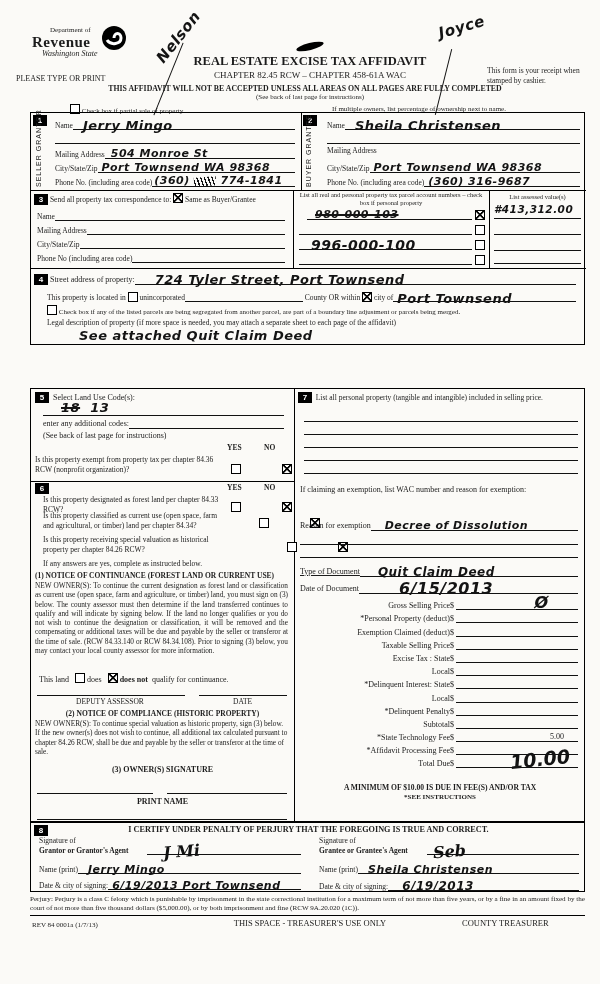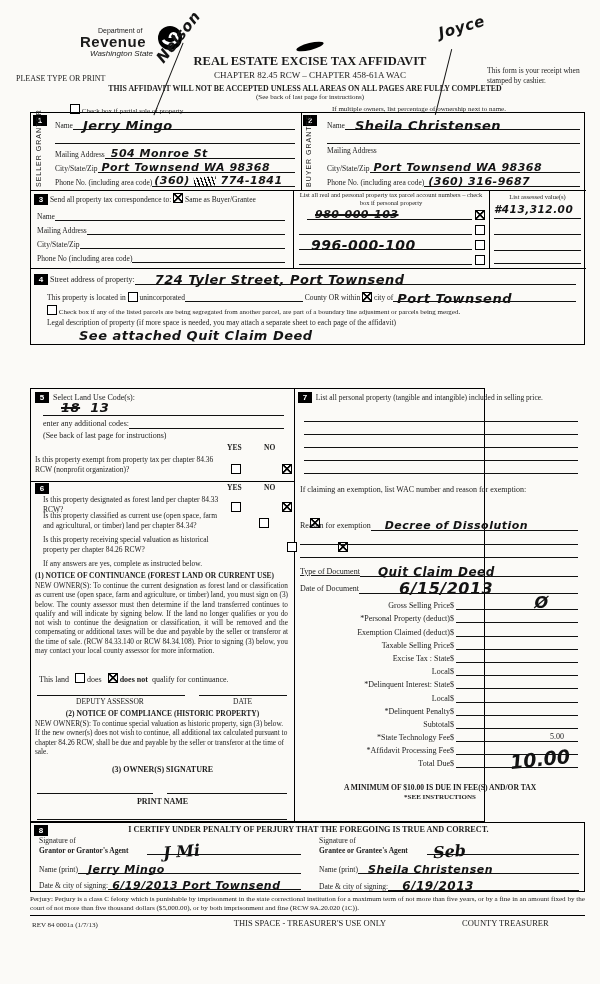--- a/index.html
+++ b/index.html
@@ -47,21 +47,21 @@
   .sig{font-family:"DejaVu Serif",serif;font-style:italic;font-weight:bold;font-size:16px;transform:rotate(-4deg);display:inline-block;color:#101010;}
   .mono{font-family:"DejaVu Sans Mono",monospace;}
 </style>
 </head>
 <body>
 
 <div class="page">
 
   <div class="abs" style="left:32px;top:26px;width:160px;">
     <div style="display:flex;align-items:flex-start;">
-      <div style="font-family:Liberation Sans, sans-serif;margin-left:48px;">
+      <div style="font-family:Liberation Serif, serif;">
         <div class="t7" style="margin-left:18px;">Department of</div>
         <div class="b" style="font-size:15px;line-height:14px;letter-spacing:0.5px;">Revenue</div>
         <div class="i t8" style="margin-left:10px;">Washington State</div>
       </div>
       <svg width="30" height="28" viewBox="0 0 30 28" style="margin-left:2px;margin-top:-2px;">
         <circle cx="15" cy="14" r="12" fill="#000"></circle>
         <path d="M15 14 C 15 8, 22 8, 22 14 C 22 20, 12 22, 8 16" stroke="#fff" stroke-width="3" fill="none"></path>
       </svg>
     </div>
   </div>
@@ -239,21 +239,21 @@
       </div>
       <div class="abs t7" style="left:16px;right:10px;top:37px;">
         <span class="cb"></span>
         <span>Check box if any of the listed parcels are being segregated from another parcel, are part of a boundary line adjustment or parcels being merged.</span>
       </div>
       <div class="abs t75" style="left:16px;right:10px;top:50px;">Legal description of property (if more space is needed, you may attach a separate sheet to each page of the affidavit)</div>
       <div class="abs hw lg" style="left:48px;top:60px;">See attached Quit Claim Deed</div>
     </div>
   </div>
 
-  <div class="abs outline" style="left:30px;top:388px;width:455px;height:434px;">
+  <div class="abs outline" style="left:30px;top:388px;width:555px;height:434px;">
 
     <div class="abs" style="left:0;top:0;width:263px;height:434px;border-right:1px solid #000;">
 
       <div class="abs" style="left:0;top:0;width:263px;height:92px;border-bottom:1px solid #000;">
         <div class="abs t8" style="left:4px;top:3px;">
           <span class="secnum">5</span>&nbsp;
           <span>Select Land Use Code(s):</span>
         </div>
         <span class="hw lg" style="position:absolute;left:30px;top:11px;"><span class="strike">18</span>&nbsp;&nbsp;<span>13</span></span>
         <div class="line" style="left:12px;right:10px;top:26px;"></div>

